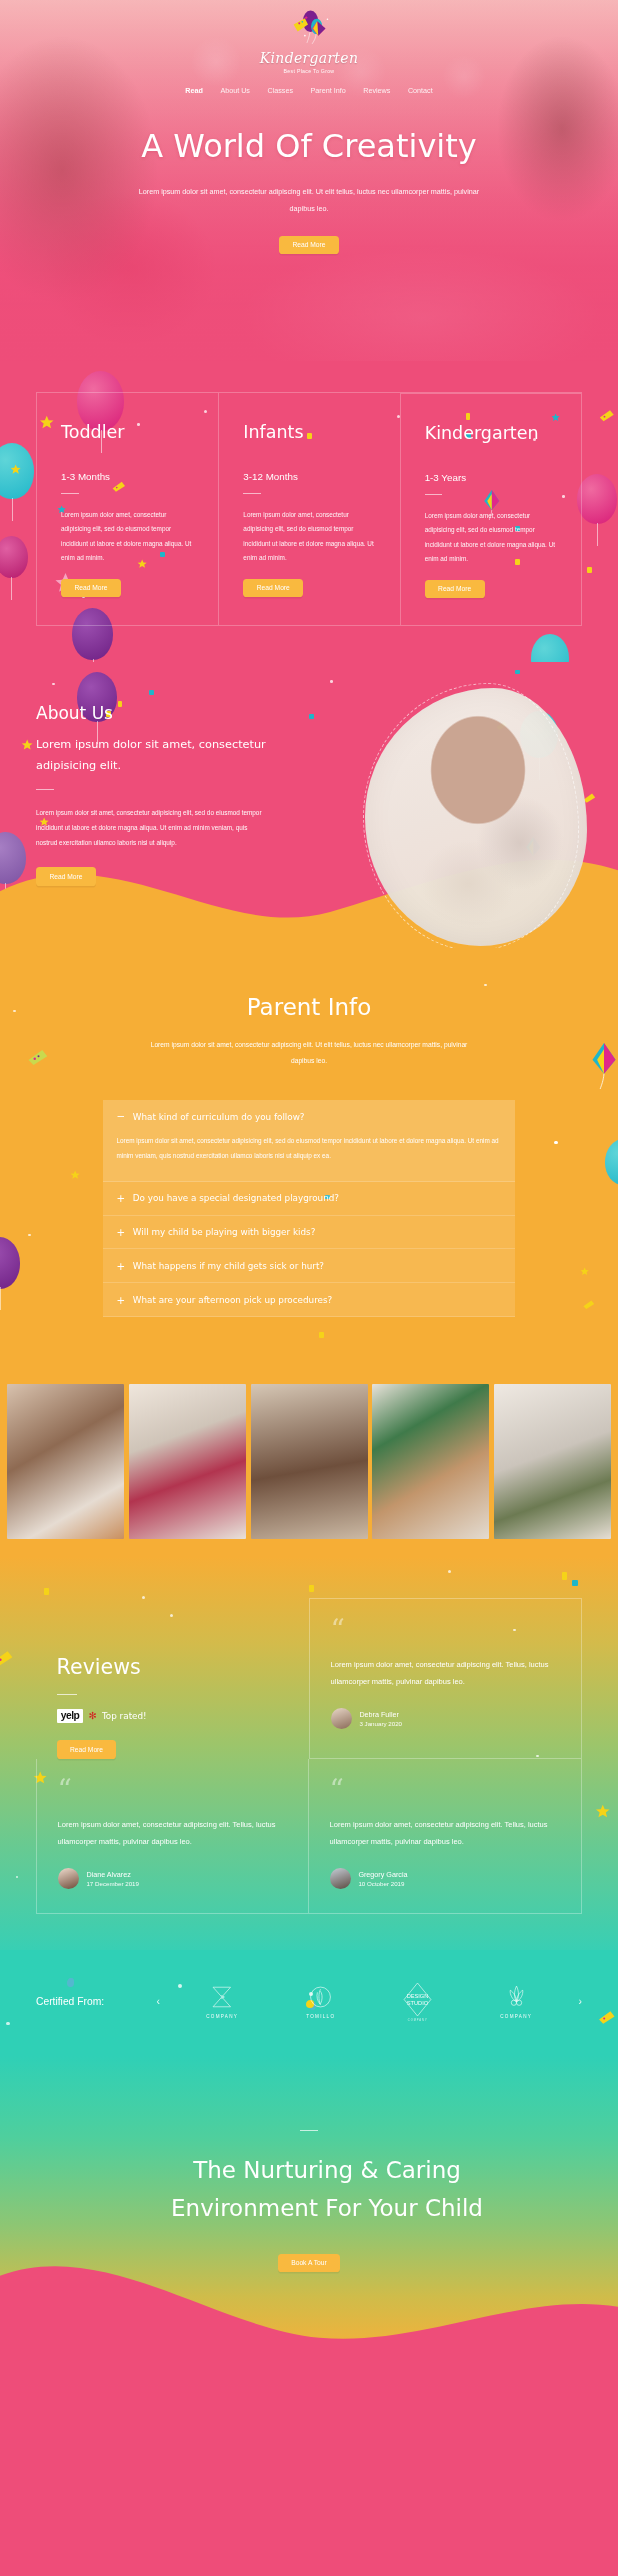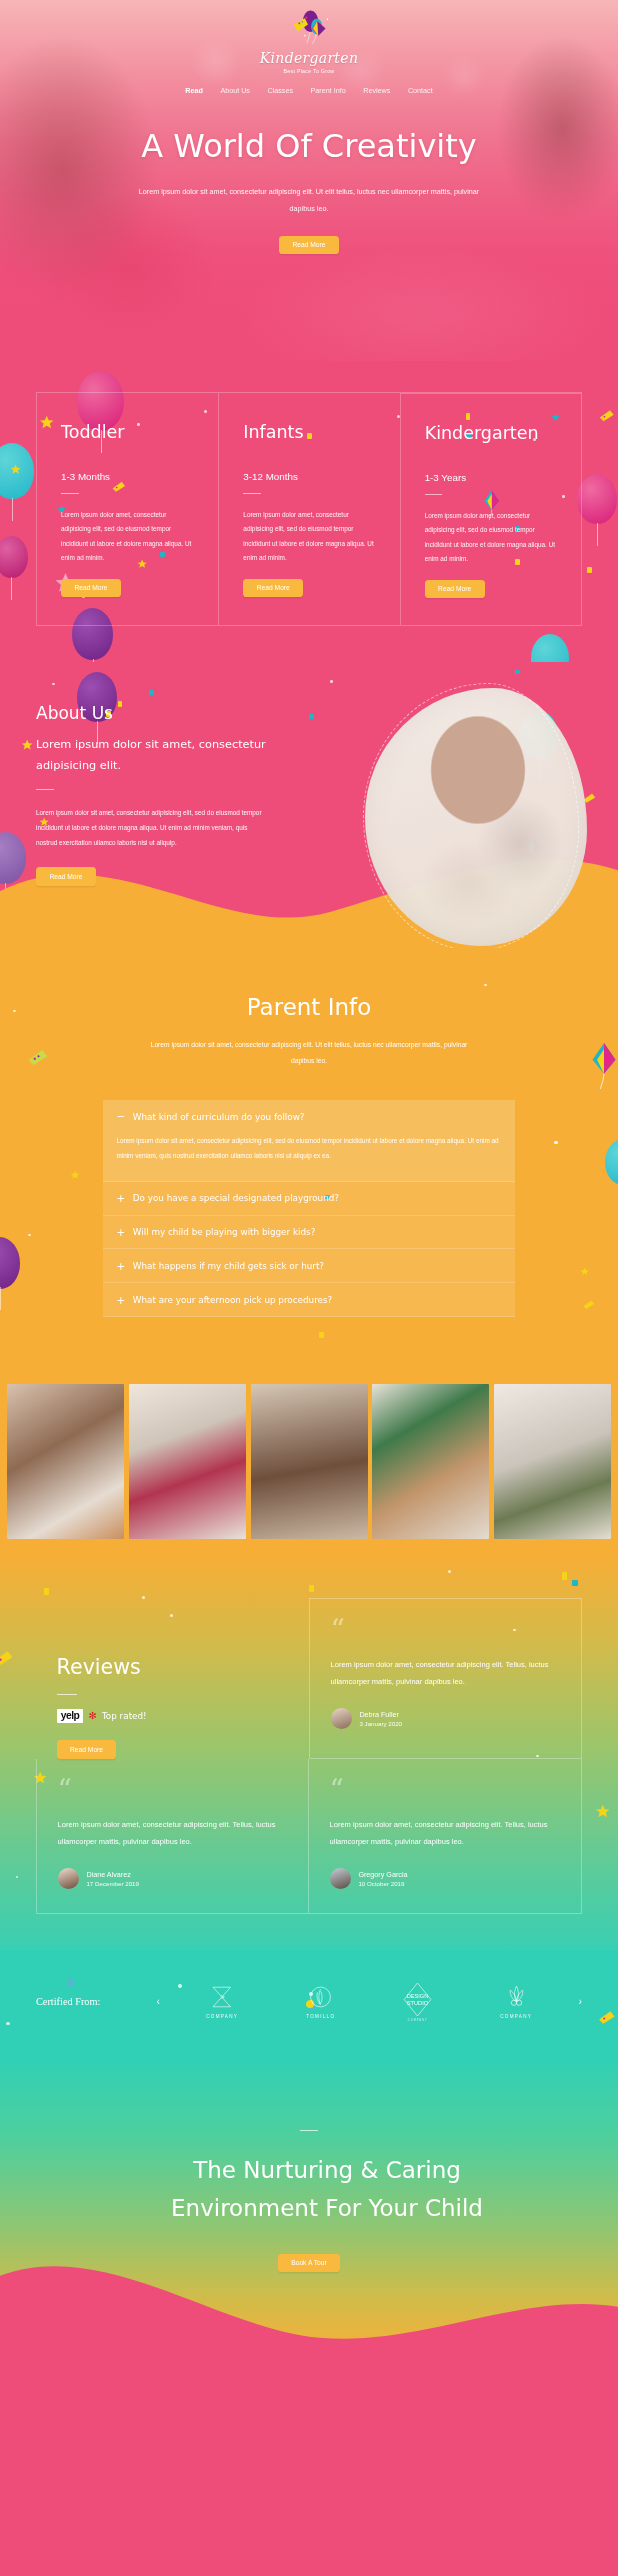--- a/index.html
+++ b/index.html
@@ -197,21 +197,21 @@
   .avatar.a3 { background:linear-gradient(160deg,#c6ced8,#5a4a40); }
   .rev-name { font-size:7.2px; }
   .rev-date { font-size:6.2px; margin-top:1.5px; opacity:.95; }
 
   
   .certified {
     position:relative; overflow:hidden; background:#2fd0b6; padding:32px 0 34px;
   }
   .cert-wrap { position:relative; z-index:3; width:546px; margin:0 auto;
     display:flex; align-items:center; gap:12.4px; }
-  .cert-label { font-size:10.3px; font-family:Liberation Serif, serif; width:108px; }
+  .cert-label { font-size:10.3px; font-family:Liberation Sans, sans-serif; width:108px; }
   .arrow { font-size:10.3px; opacity:.9; cursor:pointer; }
   .logos { flex:1; display:flex; justify-content:space-around; align-items:center; }
   .logo { text-align:center; opacity:.95; }
   .logo-name { font-size:4.6px; letter-spacing:1.3px; margin-top:3.1px; }
   .logo-sub { font-size:2.6px; letter-spacing:1px; opacity:.8; }
 
   
   .cta {
     position:relative; overflow:hidden; padding:57px 0 77px; text-align:center;
     background:linear-gradient(180deg,#2fd0b6 0%, #4fcf9d 28%, #8ec673 58%, #cfbc4a 82%, #f3b13a 100%);

